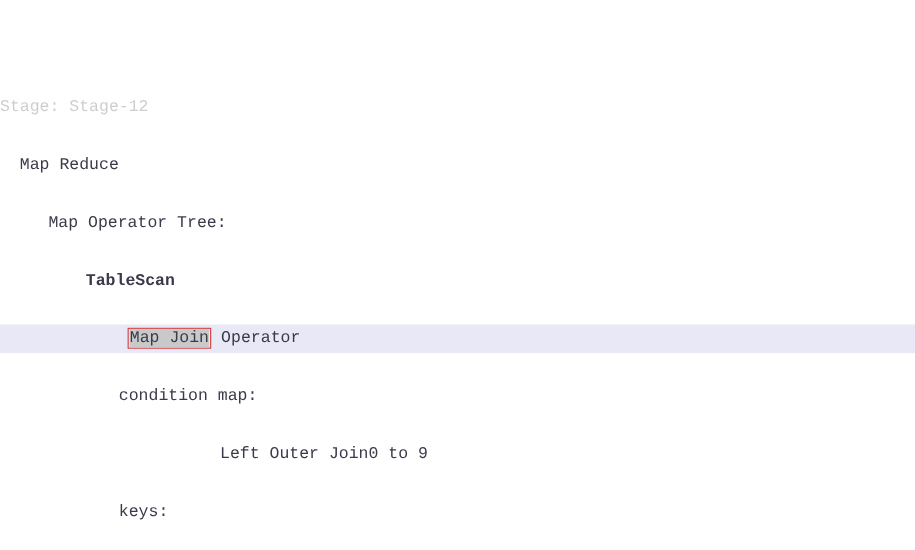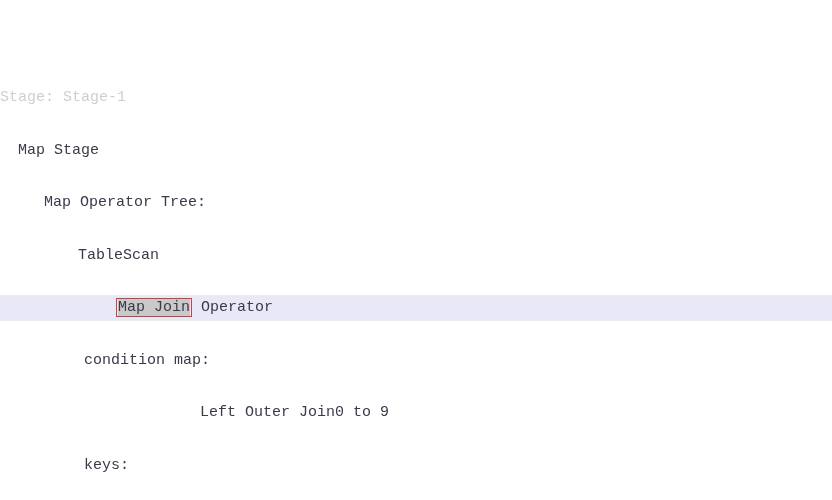--- a/index.html
+++ b/index.html
@@ -19,32 +19,32 @@
   .boxed {
     border: 1px solid #d43b3b;
     padding: 0 1px;
   }
   .sel {
     background: #c9c9c9;
   }
   .i0 { padding-left: 0px; }
   .i1 { padding-left: 18px; }
   .i2 { padding-left: 44px; }
-  .i3 { padding-left: 78px; }
+  .i3 { padding-left: 78px; font-weight: bold; }
   .i4 { padding-left: 116px; }
-  .i5 { padding-left: 84px; }
+  .i5 { padding-left: 108px; }
   .i8 { padding-left: 200px; }
 </style>
 </head>
 <body>
 
 
 
-<div class="line i0" style="margin-top:-20px; opacity:0.25;">Stage: Stage-1</div>
-<div class="line i1">Map Stage</div>
+<div class="line i0" style="margin-top:-20px; opacity:0.25;">Stage: Stage-12</div>
+<div class="line i1">Map Reduce</div>
 <div class="line i2">Map Operator Tree:</div>
 <div class="line i3">TableScan</div>
 <div class="line hl i4"><span class="boxed"><span class="sel">Map Join</span></span><span> Operator</span></div>
 <div class="line i5">condition map:</div>
 <div class="line i8">Left Outer Join0 to 9</div>
 <div class="line i5">keys:</div>
 
 
 
 

